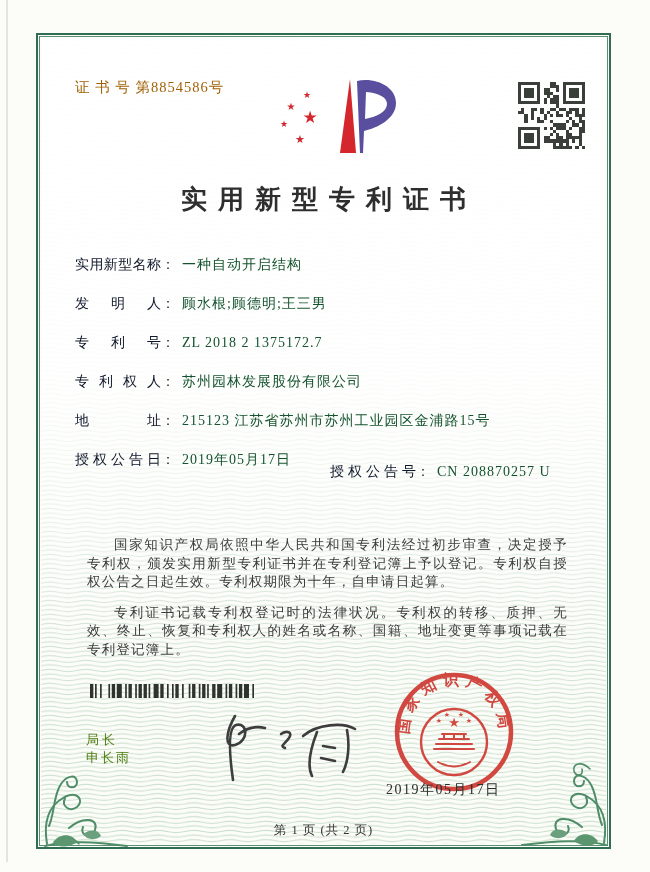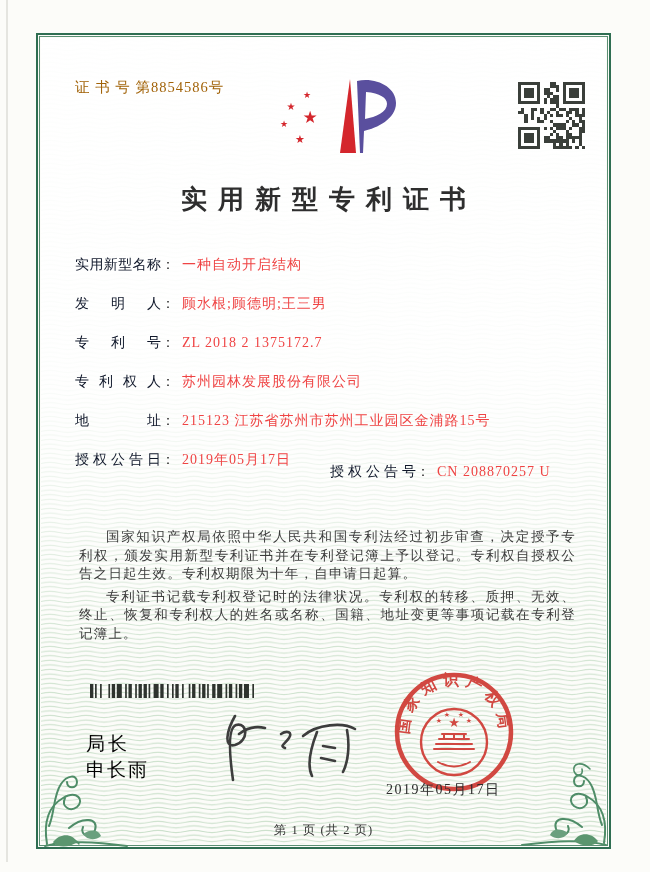--- a/index.html
+++ b/index.html
@@ -36,31 +36,31 @@
     color:#2e2e2e;z-index:5;box-sizing:border-box;
   }
   .fields{left:75px;top:257px;width:500px;z-index:5;}
   .field-row{position:relative;height:16px;margin-bottom:23px;font-size:14px;line-height:16px;white-space:nowrap;}
   .flabel{
     display:inline-block;width:86px;color:#0f172a;
     text-align:justify;text-align-last:justify;text-justify:inter-character;
     vertical-align:top;
   }
   .fcolon{color:#2f2f2f;}
-  .fvalue{margin-left:7px;letter-spacing:1px;color:#ef4444;}
+  .fvalue{margin-left:7px;letter-spacing:1px;color:#14532d;}
   .grant-no-pair{position:absolute;left:255px;top:12px;}
   .paras{left:75px;top:524px;width:505px;z-index:5;}
   .paras p{
-    margin:4px;font-size:13.5px;line-height:18.5px;letter-spacing:1.2px;
+    margin:12px;font-size:13.5px;line-height:18.5px;letter-spacing:1.2px;
     text-align:justify;text-indent:2em;color:#3c3c3c;
   }
   .qr{left:518px;top:82px;width:67px;height:67px;z-index:5;}
   .logo{left:272px;top:76px;width:125px;height:82px;z-index:5;}
   .barcode{left:90px;top:684px;width:164px;height:14px;z-index:5;}
-  .signer{left:86px;top:731px;z-index:5;font-size:19px;letter-spacing:3px;color:#000000;font-family:Liberation Serif, serif;}
+  .signer{left:86px;top:731px;z-index:5;font-size:13px;letter-spacing:3px;color:#4d7c0f;font-family:Liberation Serif, serif;}
   .signer .name{letter-spacing:2px;}
   .signature{left:195px;top:704px;width:170px;height:88px;z-index:5;}
   .seal{left:392px;top:670px;width:124px;height:124px;z-index:4;opacity:.92;}
   .seal-date{left:386px;top:781px;font-size:14px;letter-spacing:1.5px;color:#2c2c2c;z-index:6;}
   .page-no{left:36px;width:575px;top:822px;text-align:center;font-size:12.5px;letter-spacing:1px;color:#333;z-index:5;}
   .orn{z-index:3;}
   .orn-left{left:39px;top:756px;width:95px;height:92px;}
   .orn-right{left:517px;top:753px;width:95px;height:95px;}
 </style>
 </head>

